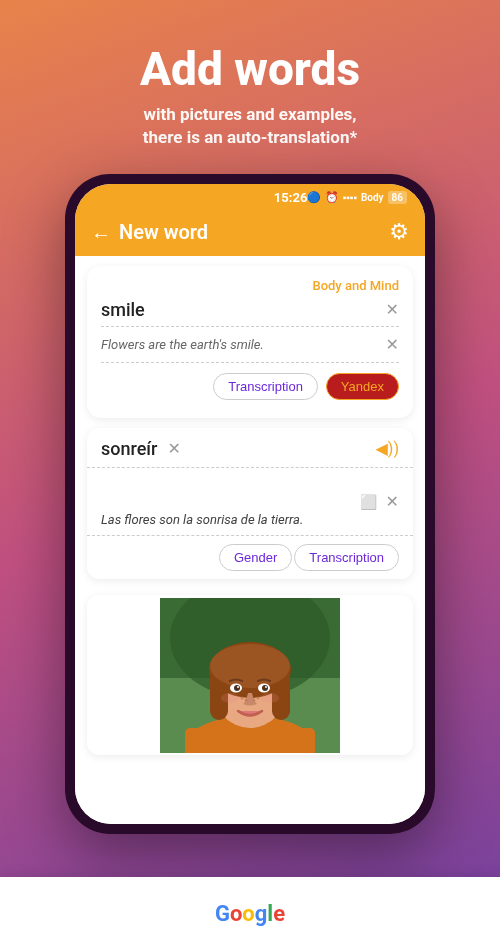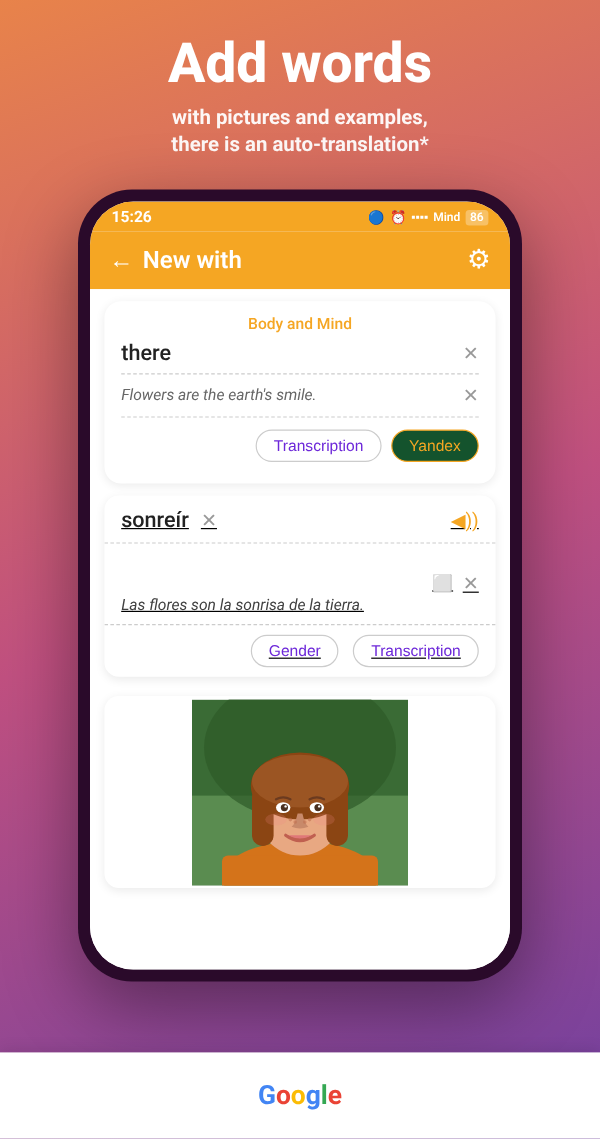--- a/index.html
+++ b/index.html
@@ -12,21 +12,21 @@
       flex-direction: column;
       align-items: center;
       font-family: -apple-system, BlinkMacSystemFont, 'Segoe UI', Roboto, sans-serif;
       overflow: hidden;
       position: relative;
     }
 
     .header-text {
       color: white;
       text-align: center;
-      padding-top: 28px;
+      padding-top: 44px;
       padding-bottom: 10px;
     }
 
     .header-title {
       font-size: 46px;
       font-weight: 800;
       line-height: 1.1;
       margin-bottom: 8px;
     }
 
@@ -56,21 +56,21 @@
       border-radius: 36px;
       overflow: hidden;
       display: flex;
       flex-direction: column;
     }
 
     
     .status-bar {
       background: #f5a623;
       display: flex;
-      justify-content: space-between;
+      justify-content: flex-end;
       align-items: center;
       padding: 6px 18px 4px;
       font-size: 11px;
       font-weight: 600;
       color: white;
     }
 
     .status-time { font-size: 13px; font-weight: 700; }
 
     .status-icons {
@@ -124,21 +124,21 @@
 
     .card {
       background: white;
       margin: 10px 12px;
       border-radius: 14px;
       padding: 12px 14px;
       box-shadow: 0 2px 8px rgba(0,0,0,0.08);
     }
 
     .category-label {
-      text-align: center;
+      text-align: right;
       color: #f5a623;
       font-size: 13px;
       font-weight: 500;
       margin-bottom: 6px;
     }
 
     .word-row {
       display: flex;
       align-items: center;
       justify-content: space-between;
@@ -189,21 +189,21 @@
       color: #6d28d9;
       background: white;
     }
 
     .pill-btn-orange {
       border: 1.5px solid #f5a623;
       border-radius: 20px;
       padding: 5px 14px;
       font-size: 13px;
       color: #f5a623;
-      background: #14532d;
+      background: #b91c1c;
     }
 
     
     .translation-section {
       margin: 0 12px 8px;
     }
 
     .trans-left {
       display: flex;
       align-items: center;
@@ -264,75 +264,75 @@
 
 <div class="phone-frame">
   <div class="phone-screen">
 
     <div class="status-bar">
       <span class="status-time">15:26</span>
       <div class="status-icons">
         <span style="font-size:11px;">🔵</span>
         <span style="font-size:11px;">⏰</span>
         <span style="font-size:10px;">▪▪▪▪</span>
-        <span style="font-size:10px;">Mind</span>
+        <span style="font-size:10px;">Body</span>
         <span style="font-size:10px; background:rgba(255,255,255,0.3); padding:1px 4px; border-radius:3px;">86</span>
       </div>
     </div>
 
     <div class="app-header">
       <div class="app-header-left">
         <span class="back-arrow">←</span>
-        <span class="app-header-title">New with</span>
+        <span class="app-header-title">New word</span>
       </div>
       <span class="gear-icon">⚙</span>
     </div>
 
     <div class="content-area">
 
       <div class="card">
         <div class="category-label">Body and Mind</div>
 
         <div class="word-row">
-          <span class="word-text">there</span>
+          <span class="word-text">smile</span>
           <span class="x-icon">✕</span>
         </div>
 
         <div class="example-row">
           <span class="example-text">Flowers are the earth's smile.</span>
           <span class="x-icon">✕</span>
         </div>
 
         <div class="buttons-row">
           <button class="pill-btn">Transcription</button>
           <button class="pill-btn-orange">Yandex</button>
         </div>
       </div>
 
       <div class="translation-section">
 
-        <div style="background:white; border-radius:12px; box-shadow:0 2px 8px rgba(0,0,0,0.08); overflow:hidden;text-decoration:underline;">
+        <div style="background:white; border-radius:12px; box-shadow:0 2px 8px rgba(0,0,0,0.08); overflow:hidden;">
 
           <div style="display:flex; align-items:center; justify-content:space-between; padding:10px 14px 8px; border-bottom:1px dashed #ccc;">
             <div class="trans-left">
               <span class="trans-word">sonreír</span>
               <span class="x-icon">✕</span>
             </div>
             <span class="sound-icon">◀))</span>
           </div>
 
           <div style="display:flex; align-items:center; justify-content:space-between; padding:8px 14px; border-bottom:1px dashed #ccc;">
             <span class="trans-example-text">Las flores son la sonrisa de la tierra.</span>
             <div style="display:flex;gap:8px;align-items:center;">
               <span class="copy-icon">⬜</span>
               <span class="x-icon">✕</span>
             </div>
           </div>
 
-          <div style="display:flex; justify-content:flex-end; gap:12px; padding:8px 14px;">
+          <div style="display:flex; justify-content:flex-end; gap:2px; padding:8px 14px;">
             <button class="pill-btn">Gender</button>
             <button class="pill-btn">Transcription</button>
           </div>
         </div>
       </div>
 
       <div class="image-container">
         <svg width="180" height="155" viewBox="0 0 180 155">
 
           <rect width="180" height="155" fill="#3a6b35"></rect>

